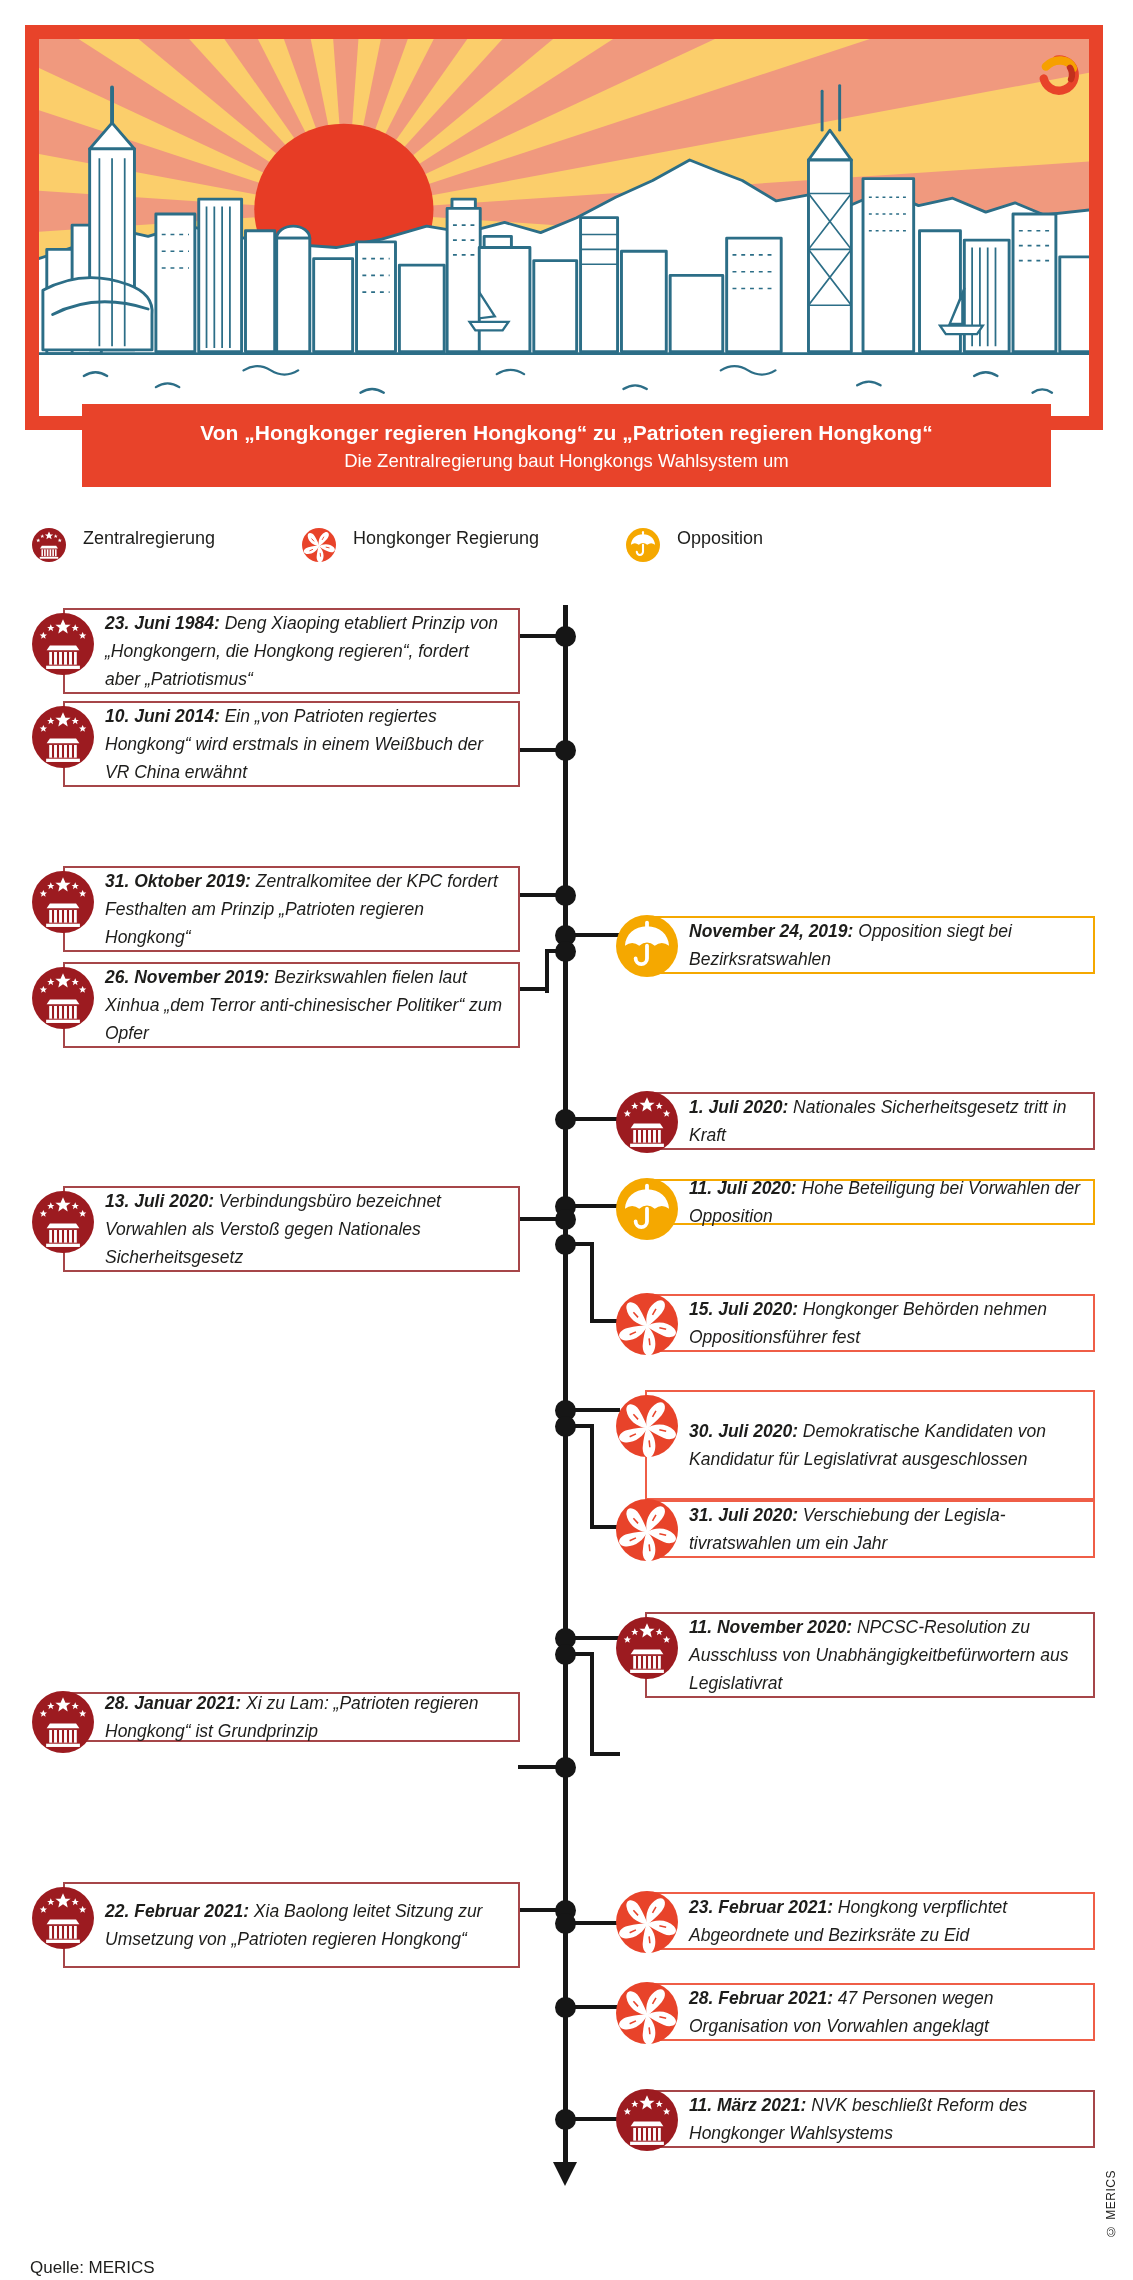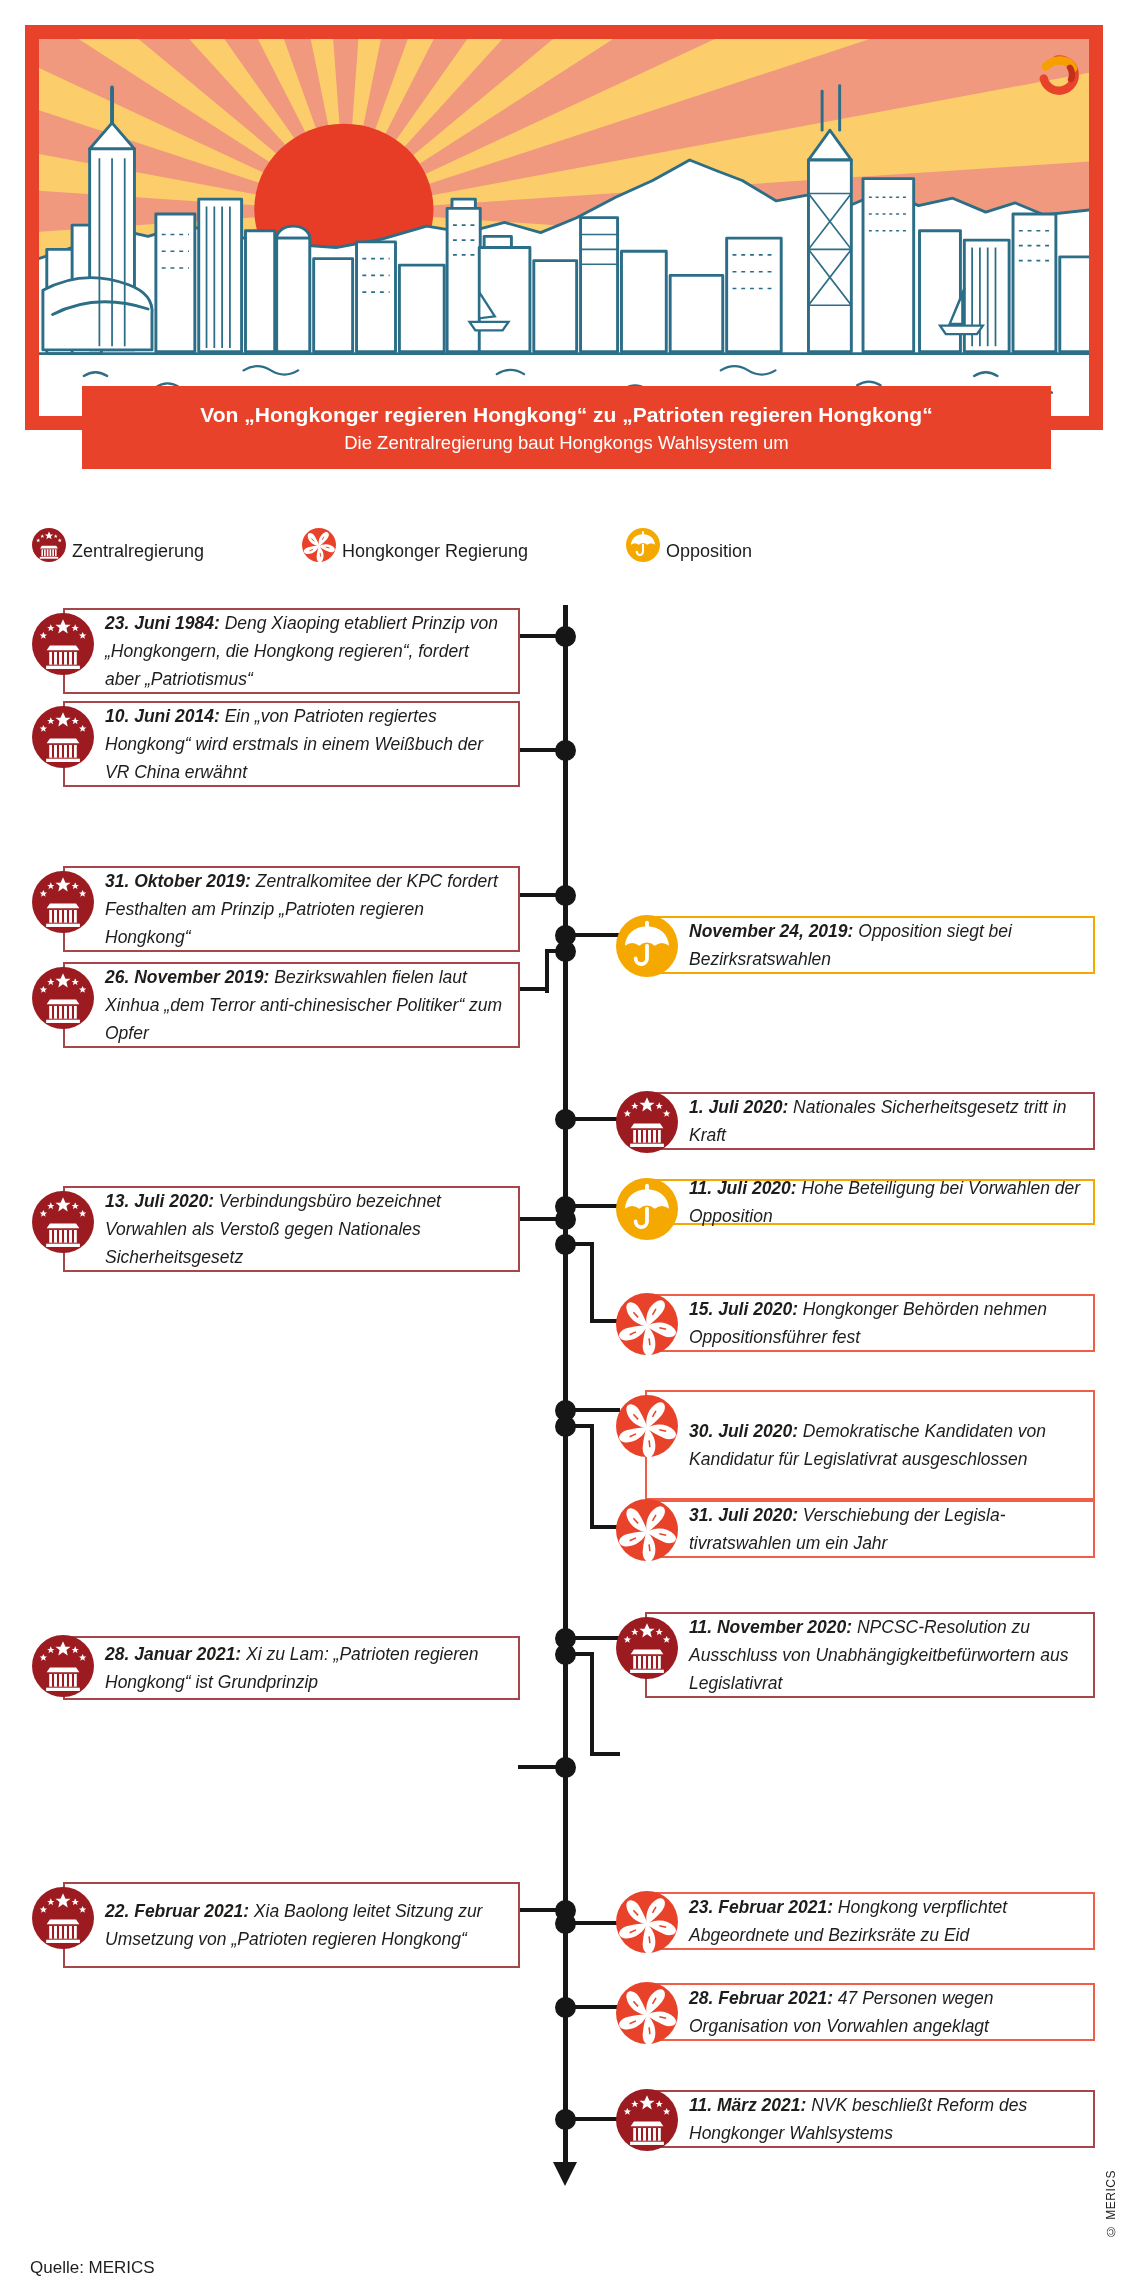--- a/index.html
+++ b/index.html
@@ -4,27 +4,27 @@
 <style>
   html,body{margin:0;padding:0;background:#ffffff;}
   #canvas{position:relative;width:1133px;height:2280px;background:#ffffff;overflow:hidden;
           font-family:"Liberation Sans",sans-serif;color:#1D1D1B;}
 
   
   .hero{position:absolute;left:25px;top:25px;width:1050px;height:377px;border:14px solid #E8432A;background:#FBCE6B;}
   .hero svg{display:block;}
   .logo{position:absolute;left:1036px;top:52px;width:46px;height:46px;z-index:5;}
 
-  .banner{position:absolute;left:82px;top:386px;width:969px;height:83px;background:#E8432A;z-index:6;
+  .banner{position:absolute;left:82px;top:404px;width:969px;height:83px;background:#E8432A;z-index:6;
           display:flex;flex-direction:column;justify-content:center;text-align:center;}
   .banner .t1{color:#fff;font-weight:bold;font-size:21px;line-height:27px;margin:0;}
   .banner .t2{color:#fff;font-size:18.5px;line-height:25px;margin:2px 0 0 0;}
 
   
-  .legend-item{position:absolute;top:528px;display:flex;align-items:flex-end;gap:6px;}
+  .legend-item{position:absolute;top:528px;display:flex;align-items:flex-start;gap:17px;}
   .legend-item svg{width:34px;height:34px;flex:0 0 auto;}
   .legend-item .lab{font-size:18px;}
 
   
   .axis{position:absolute;left:563px;top:605px;width:5px;height:1560px;background:#161616;}
   .axis-arrow{position:absolute;left:553px;top:2162px;width:0;height:0;
               border-left:12px solid transparent;border-right:12px solid transparent;border-top:24px solid #161616;}
   .dot{position:absolute;left:555px;width:21px;height:21px;border-radius:50%;background:#161616;}
   .conn{position:absolute;height:4px;background:#161616;}
   .connv{position:absolute;width:4px;background:#161616;}
@@ -344,21 +344,21 @@
         <use href="#sym-hk"></use>
       </svg>
     <p class="evt-text"><b>31. Juli 2020:</b><span> Verschiebung der Legisla­tivratswahlen um ein Jahr</span></p>
   </div>
   <div class="evt side-r actor-central h3" style="top:1612px;height:86px">
     <svg class="evt-badge">
         <use href="#sym-central"></use>
       </svg>
     <p class="evt-text"><b>11. November 2020:</b><span> NPCSC-Resolution zu Ausschluss von Unabhängigkeitbefür­wortern aus Legislativrat</span></p>
   </div>
-  <div class="evt side-l actor-central h2" style="top:1636px;height:64px">
+  <div class="evt side-l actor-central h2" style="top:1692px;height:50px">
     <svg class="evt-badge">
         <use href="#sym-central"></use>
       </svg>
     <p class="evt-text"><b>28. Januar 2021:</b><span> Xi zu Lam: „Patrioten regieren Hongkong“ ist Grundprinzip</span></p>
   </div>
   <div class="evt side-l actor-central h3" style="top:1882px;height:86px">
     <svg class="evt-badge">
         <use href="#sym-central"></use>
       </svg>
     <p class="evt-text"><b>22. Februar 2021:</b><span> Xia Baolong leitet Sitzung zur Umsetzung von „Patrioten regieren Hongkong“</span></p>

